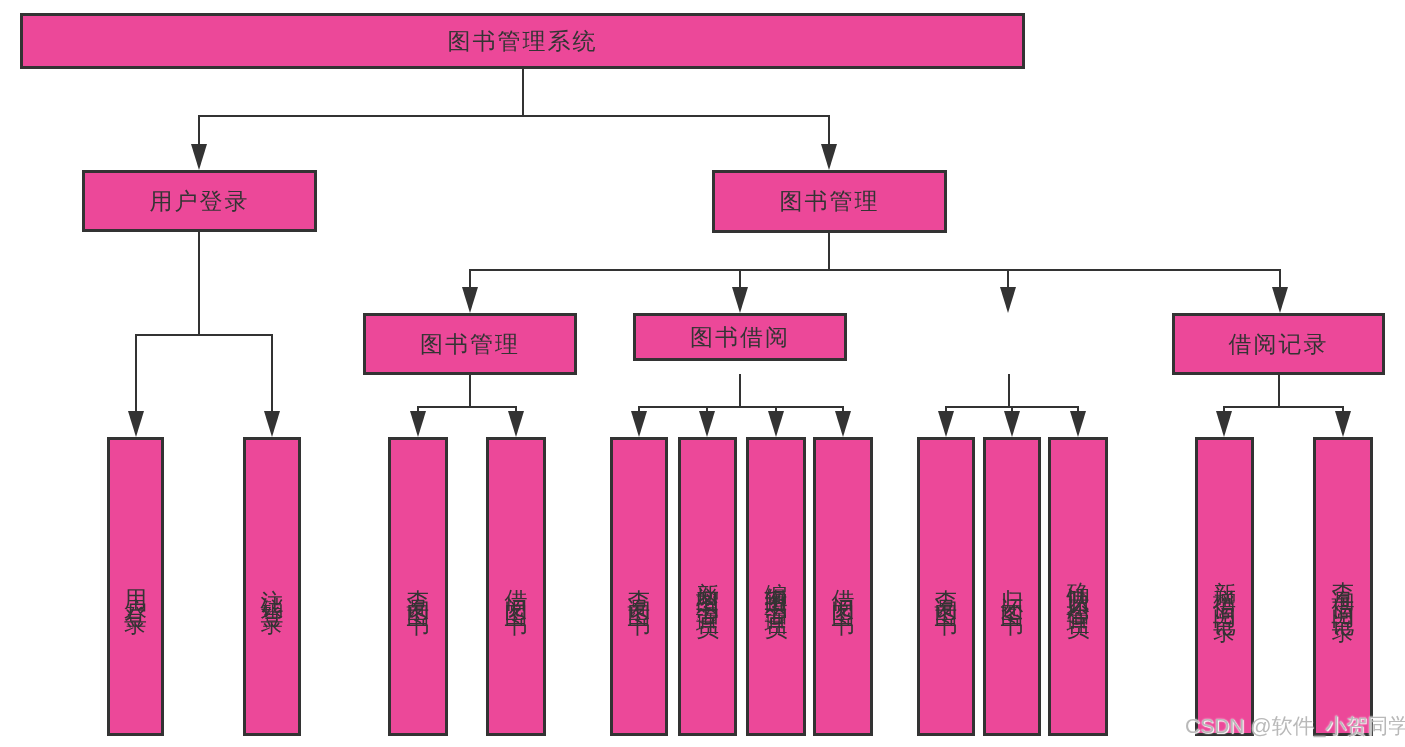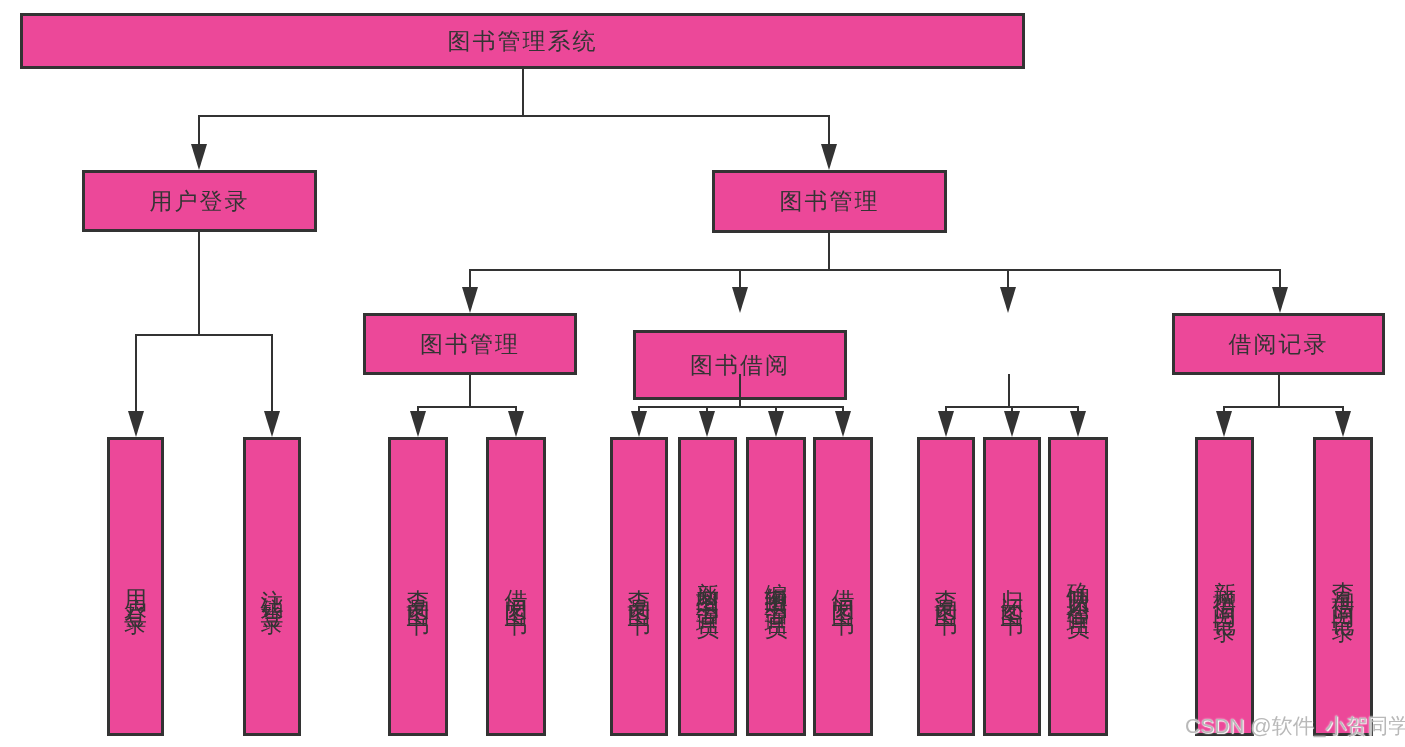--- a/index.html
+++ b/index.html
@@ -73,21 +73,21 @@
   <div class="vline" style="left:469px;top:269px;height:20px"></div>
   <div class="vline" style="left:739px;top:269px;height:20px"></div>
   <div class="vline" style="left:1007px;top:269px;height:20px"></div>
   <div class="vline" style="left:1279px;top:269px;height:20px"></div>
   <div class="arrow" style="left:462px;top:287px"></div>
   <div class="arrow" style="left:732px;top:287px"></div>
   <div class="arrow" style="left:1000px;top:287px"></div>
   <div class="arrow" style="left:1272px;top:287px"></div>
 
   <div class="box" style="left:363px;top:313px;width:214px;height:62px">图书管理</div>
-  <div class="box" style="left:633px;top:330px;width:214px;height:70px">图书借阅</div>
+  <div class="box" style="left:633px;top:313px;width:214px;height:48px">图书借阅</div>
   <div class="box" style="left:1172px;top:313px;width:213px;height:62px">借阅记录</div>
 
   <div class="vline" style="left:469px;top:374px;height:34px"></div>
   <div class="hline" style="left:417px;top:406px;width:100px"></div>
   <div class="vline" style="left:417px;top:406px;height:9px"></div>
   <div class="vline" style="left:515px;top:406px;height:9px"></div>
   <div class="arrow" style="left:410px;top:411px"></div>
   <div class="arrow" style="left:508px;top:411px"></div>
 
   <div class="vline" style="left:739px;top:374px;height:34px"></div>

